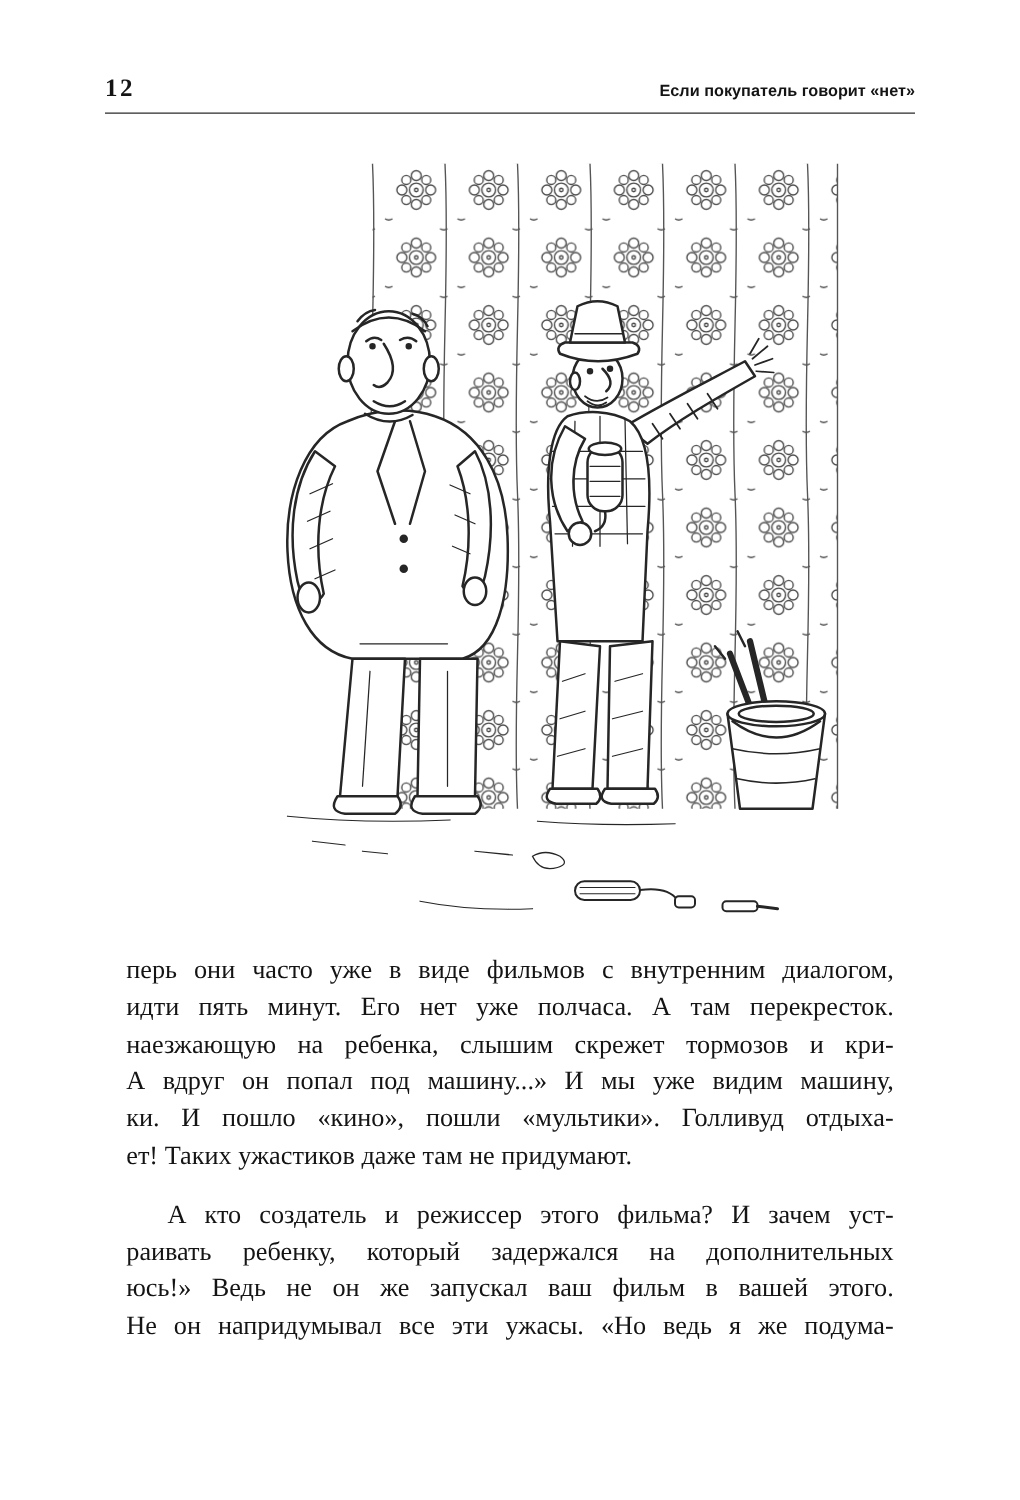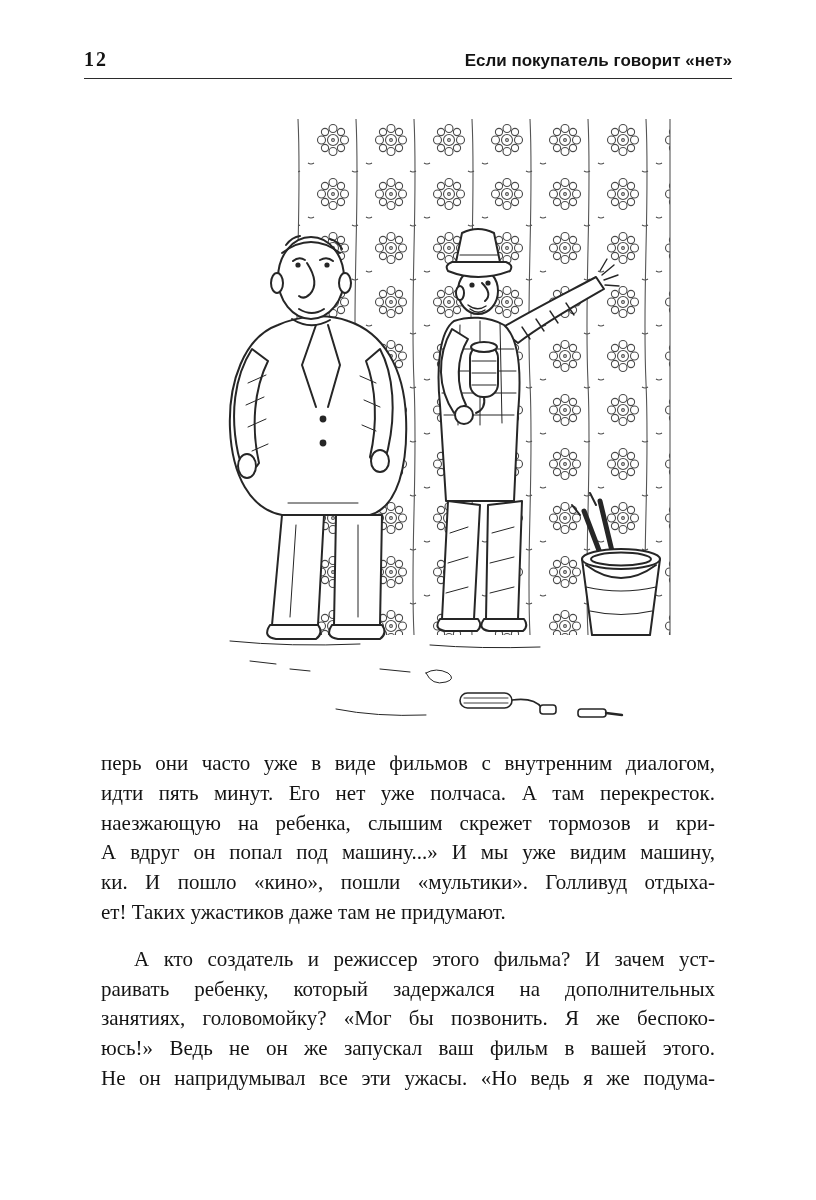--- a/index.html
+++ b/index.html
@@ -1,24 +1,24 @@
 <!DOCTYPE html>
 <html><head>
 <meta charset="utf-8">
 <style>
   html,body{margin:0;padding:0;background:#ffffff;}
   body{
     width:816px;height:1200px;overflow:hidden;
     font-family:"Liberation Serif", serif;color:#141414;
     -webkit-font-smoothing:antialiased;
   }
-  .page{width:648px;margin:0 auto;padding-top:48px;}
+  .page{width:648px;margin:0 auto;padding-top:60px;}
   .header{display:flex;justify-content:space-between;align-items:baseline;}
   .pagenum{font-family:"Liberation Serif", serif;font-weight:bold;font-size:20px;letter-spacing:2px;}
-  .htitle{font-family:"Liberation Sans", sans-serif;font-weight:bold;font-size:17px;}
+  .htitle{font-family:"Liberation Sans", sans-serif;font-weight:bold;font-size:13px;}
   .rule{border-top:1.6px solid #2b2b2b;margin-top:7px;}
   .illustration{margin:34px auto 20px auto;width:556px;height:616px;}
   .illustration svg{display:block;width:100%;height:100%;}
   .bodytext{font-size:21px;line-height:29.8px;margin-top:4px;}
   .para{margin:17px;}
   .line{text-align:justify;text-align-last:justify;white-space:normal;}
   .line.left{text-align-last:left;}
   .line.indent{text-indent:33px;}
   figure{margin:34px auto 20px auto;}
 </style>
@@ -186,19 +186,18 @@
       <div class="line">перь они часто уже в виде фильмов с внутренним диалогом,</div>
       <div class="line">идти пять минут. Его нет уже полчаса. А там перекресток.</div>
       <div class="line">наезжающую на ребенка, слышим скрежет тормозов и кри-</div>
       <div class="line">А вдруг он попал под машину...» И мы уже видим машину,</div>
       <div class="line">ки. И пошло «кино», пошли «мультики». Голливуд отдыха-</div>
       <div class="line left">ет! Таких ужастиков даже там не придумают.</div>
     </div>
     <div class="para">
       <div class="line indent">А кто создатель и режиссер этого фильма? И зачем уст-</div>
       <div class="line">раивать ребенку, который задержался на дополнительных</div>
-      <div class="line">занятиях, головомойку? «Мог бы позвонить. Я же беспоко-</div>
       <div class="line">юсь!» Ведь не он же запускал ваш фильм в вашей этого.</div>
       <div class="line">Не он напридумывал все эти ужасы. «Но ведь я же подума-</div>
     </div>
   </main>
 
 </div>
 
 </body></html>

